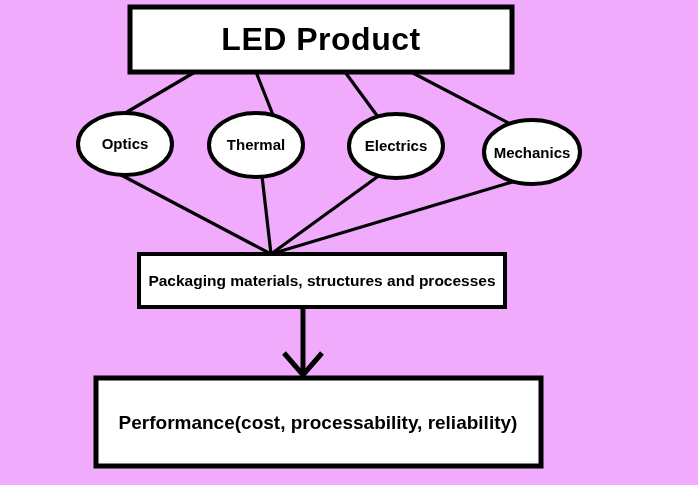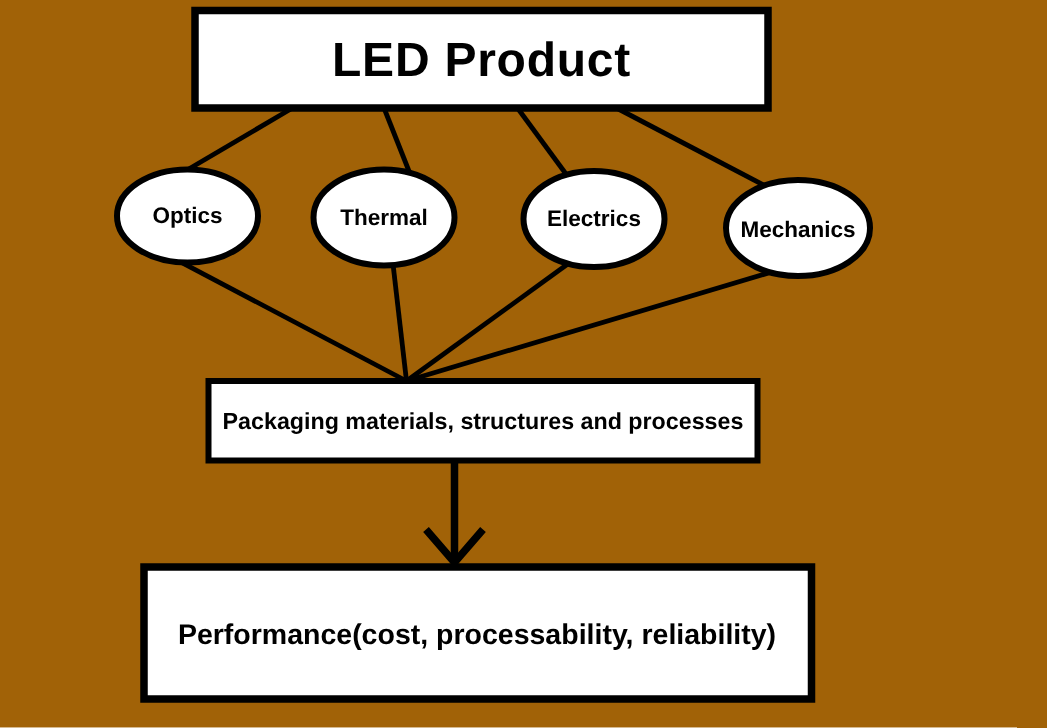--- a/index.html
+++ b/index.html
@@ -8,21 +8,21 @@
     padding: 0;
     background: #ffffff;
   }
   body {
     font-family: "Liberation Sans", sans-serif;
   }
   #canvas {
     position: relative;
     width: 698px;
     height: 485px;
-    background: #a16207;
+    background: #f0abfc;
     overflow: hidden;
   }
   #diagram-svg {
     position: absolute;
     left: 0;
     top: 0;
     width: 698px;
     height: 485px;
   }
   .node-text {

